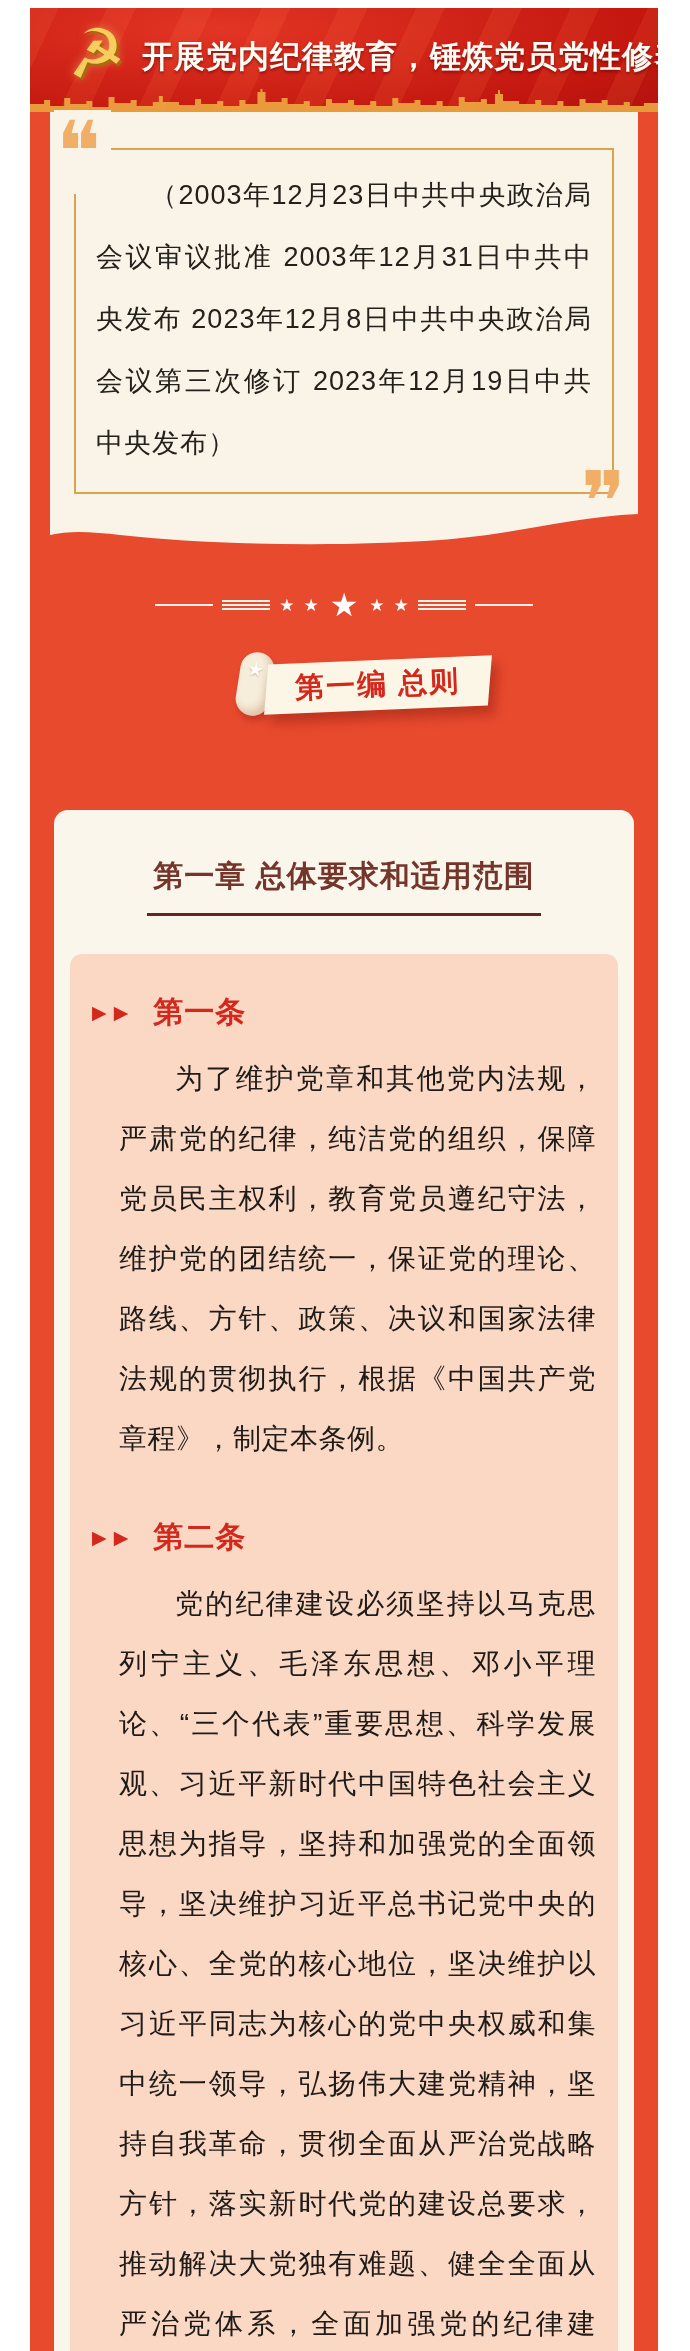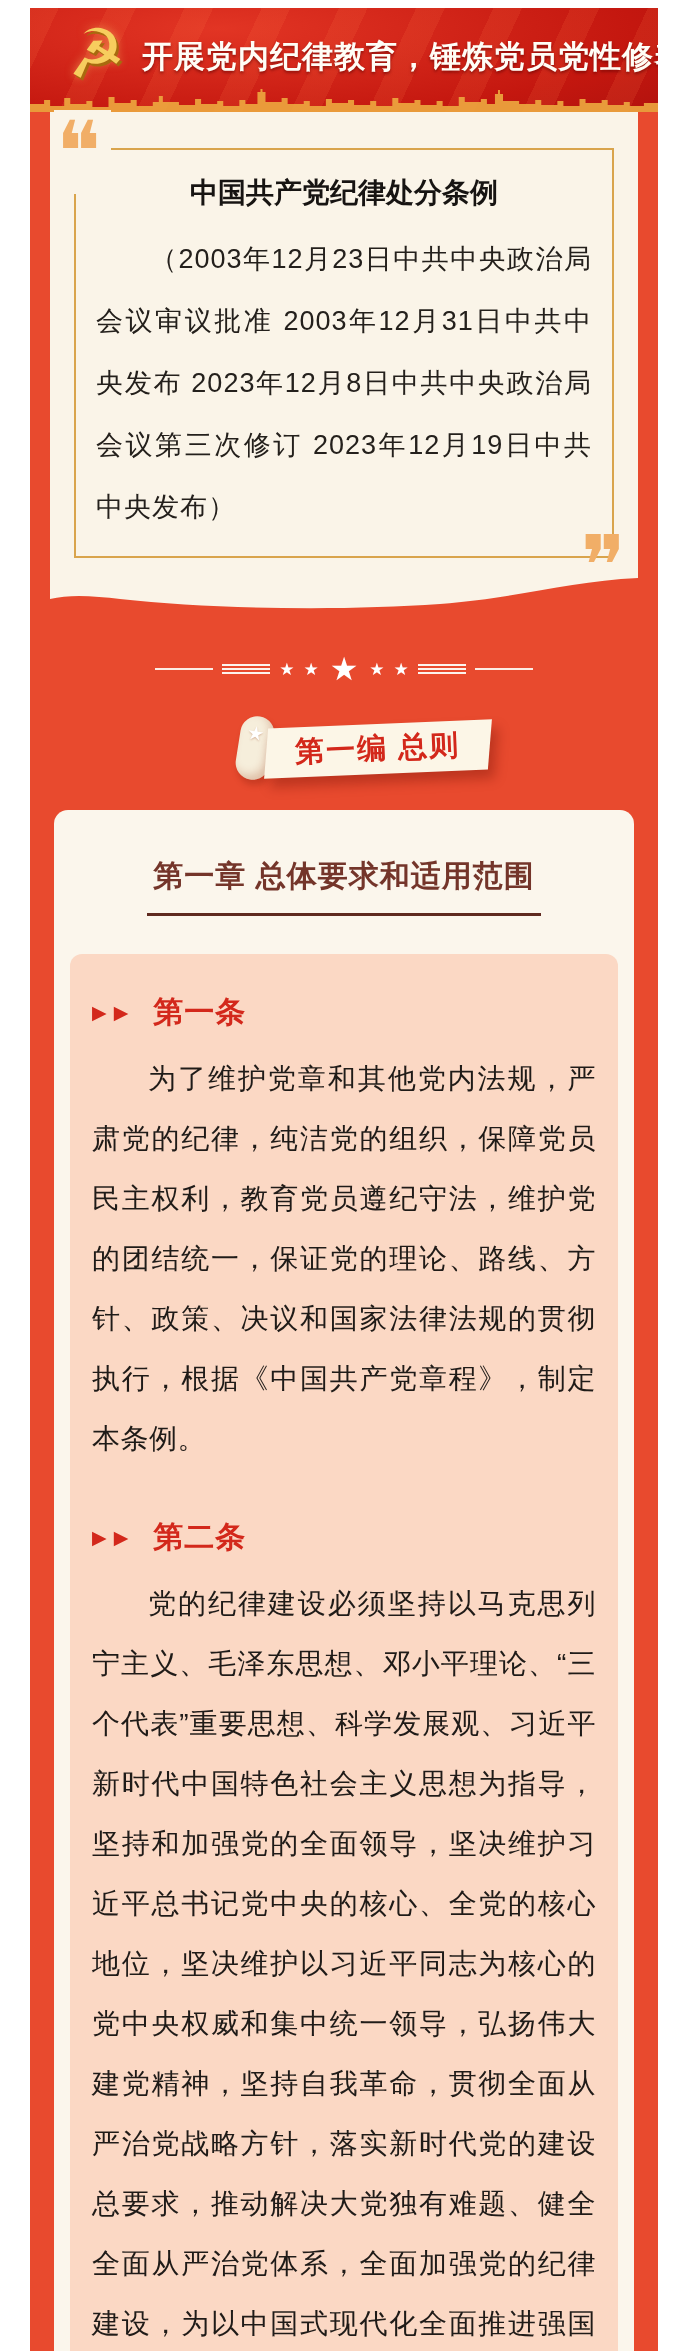--- a/index.html
+++ b/index.html
@@ -137,42 +137,41 @@
   .arrow-icon {
     color:#d3281b; font-size:19px; line-height:19px; margin-right:3px;
   }
   .article-label {
     font-size:30px; font-weight:900; color:#d3281b; margin-left:18px; letter-spacing:1px;
   }
   .article-text {
     margin-top:16px;
     font-size:28px; color:#1f1b18; line-height:60px;
     text-align:justify; text-justify:inter-ideograph;
-    text-indent:2em; letter-spacing:.5px;
+    text-indent:2em; letter-spacing:.5px;margin-left:27px;
   }
 </style>
 </head>
 <body>
 
 <div class="page">
 
   <header class="banner">
     <span class="emblem">☭</span>
     <span class="banner-title">开展党内纪律教育，锤炼党员党性修养</span>
     <svg class="skyline" viewBox="0 0 624 24" preserveAspectRatio="none">
       <path fill="#eda93f" opacity="0.9" d="M0 24 L0 16 L14 16 L14 12 L20 12 L20 18 L34 18 L34 10 L40 10 L40 16 L56 16 L56 13 L62 13 L62 19 L78 19 L78 9 L84 9 L84 15 L100 15 L100 12 L106 12 L106 18 L122 18 L122 14 L128 14 L128 8 L132 8 L132 14 L148 14 L148 17 L164 17 L164 11 L170 11 L170 16 L186 16 L186 13 L192 13 L192 18 L208 18 L208 12 L214 12 L214 16 L226 16 L226 4 L229 4 L229 1 L231 1 L231 4 L234 4 L234 14 L250 14 L250 10 L256 10 L256 16 L272 16 L272 13 L278 13 L278 18 L294 18 L294 11 L300 11 L300 15 L316 15 L316 12 L322 12 L322 17 L338 17 L338 13 L344 13 L344 18 L360 18 L360 10 L366 10 L366 15 L382 15 L382 12 L388 12 L388 17 L404 17 L404 13 L410 13 L410 18 L426 18 L426 9 L432 9 L432 14 L448 14 L448 11 L454 11 L454 16 L462 16 L462 6 L465 6 L465 2 L467 2 L467 6 L470 6 L470 13 L486 13 L486 16 L502 16 L502 12 L508 12 L508 17 L524 17 L524 13 L530 13 L530 18 L546 18 L546 11 L552 11 L552 15 L568 15 L568 12 L574 12 L574 17 L590 17 L590 14 L596 14 L596 18 L610 18 L610 15 L624 15 L624 24 Z"></path>
     </svg>
   </header>
 
   <div class="poster-body">
 
     <section class="quote-section">
       <div class="quote-box">
         <span class="q-open">❝</span>
-        <h1 class="quote-title">中国共产党纪律处分条例</h1>
         <p class="quote-text">（2003年12月23日中共中央政治局会议审议批准 2003年12月31日中共中央发布 2023年12月8日中共中央政治局会议第三次修订 2023年12月19日中共中央发布）</p>
         <span class="q-close">❞</span>
       </div>
     </section>
     <svg class="wave" viewBox="0 0 588 44" preserveAspectRatio="none">
       <path fill="#faf4e8" d="M0 0 L588 0 L588 10 C520 13 470 30 390 36 C290 43 160 41 70 31 C45 28 20 26 0 31 Z"></path>
     </svg>
 
     <div class="star-divider">
       <span class="sd-line"></span>

